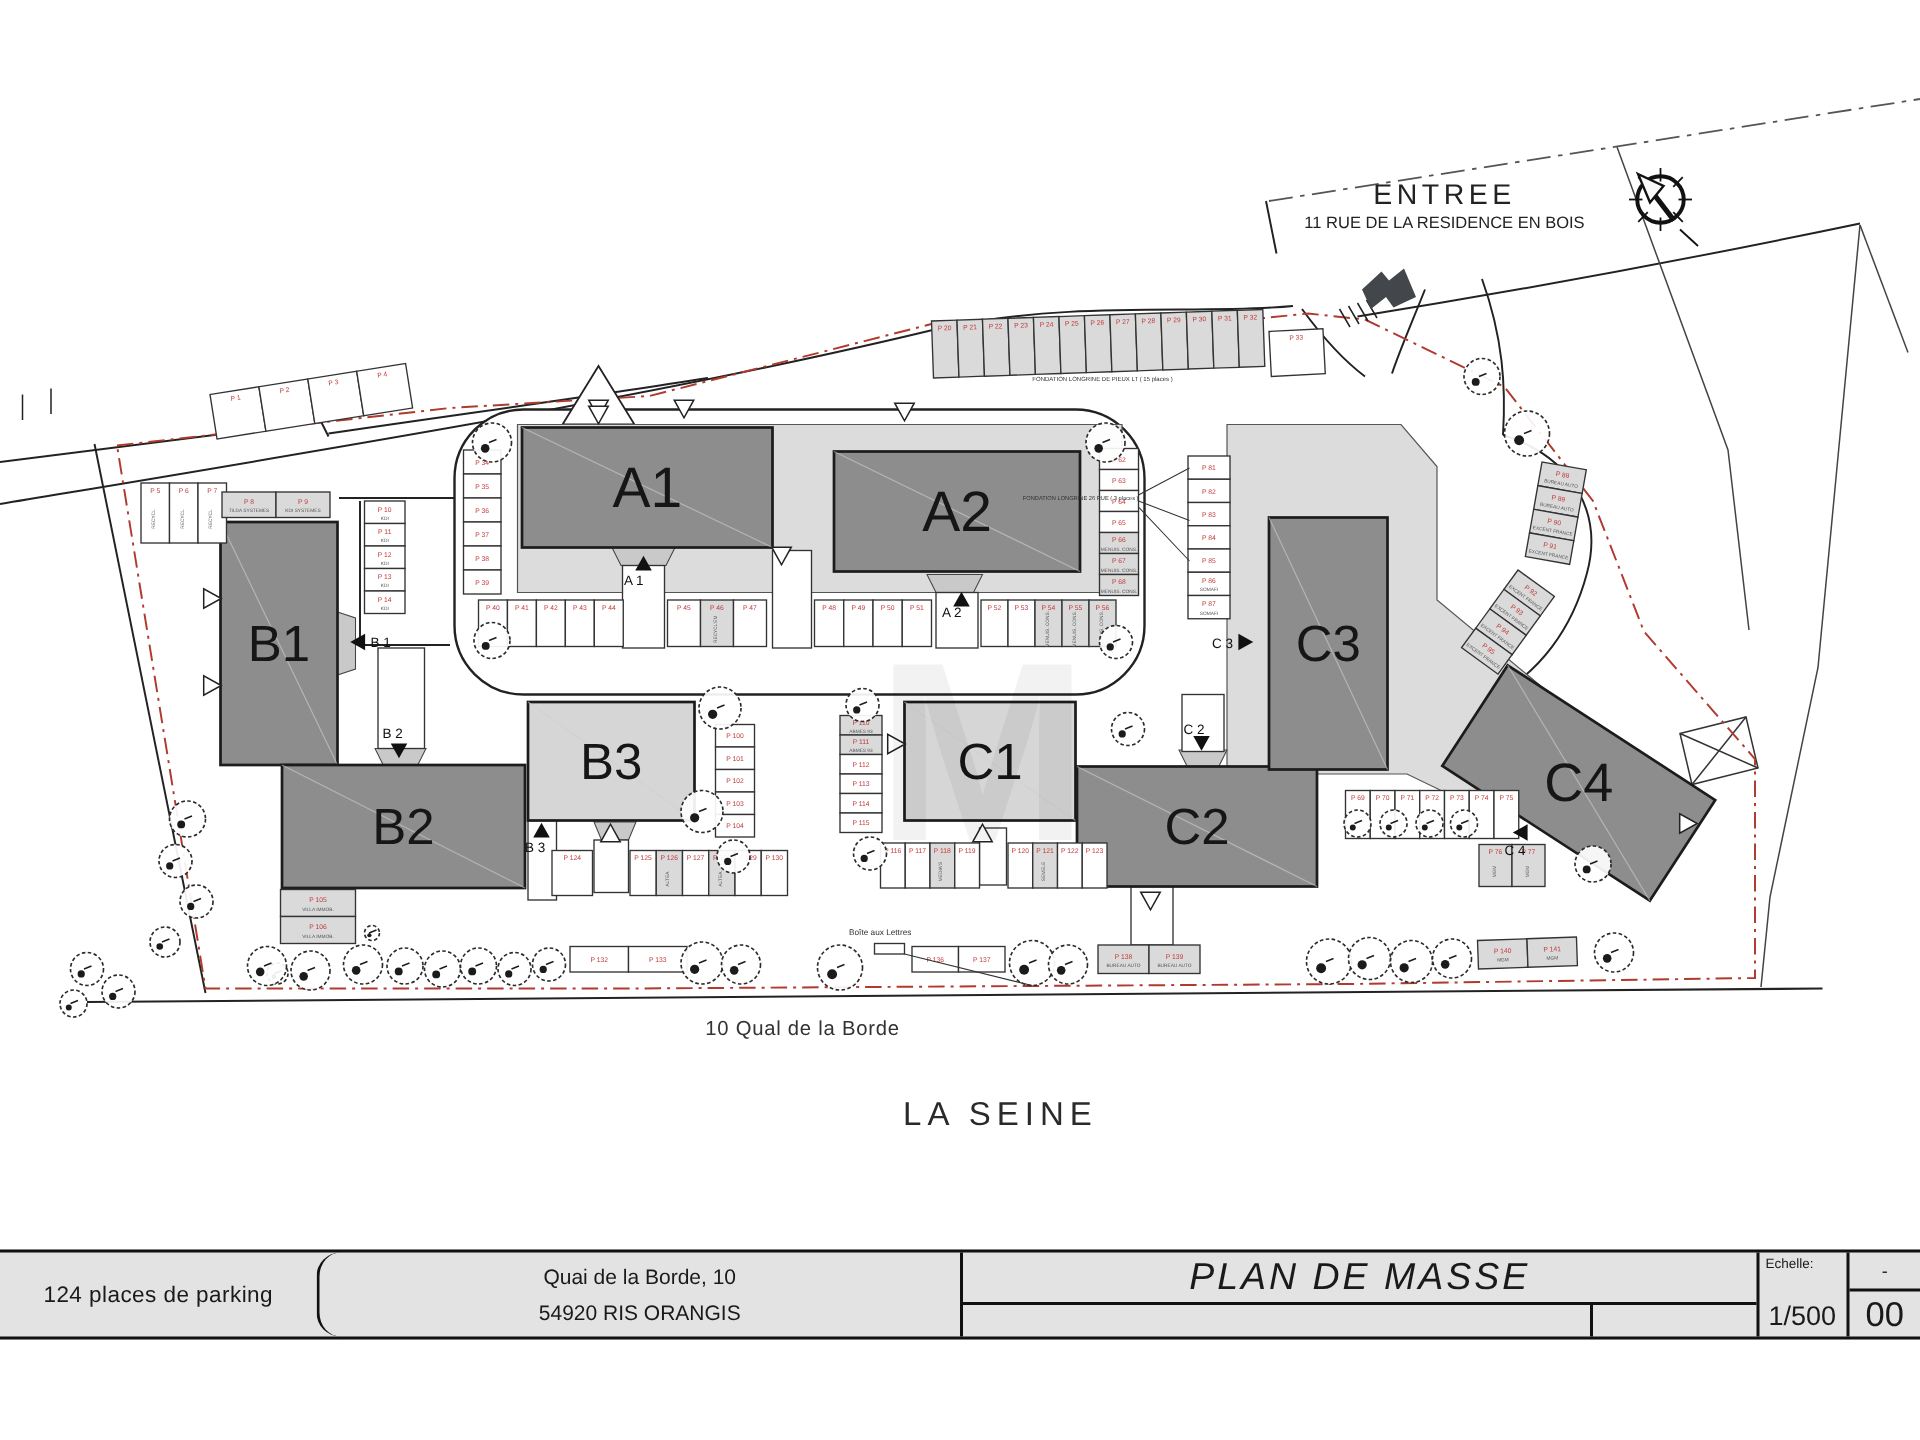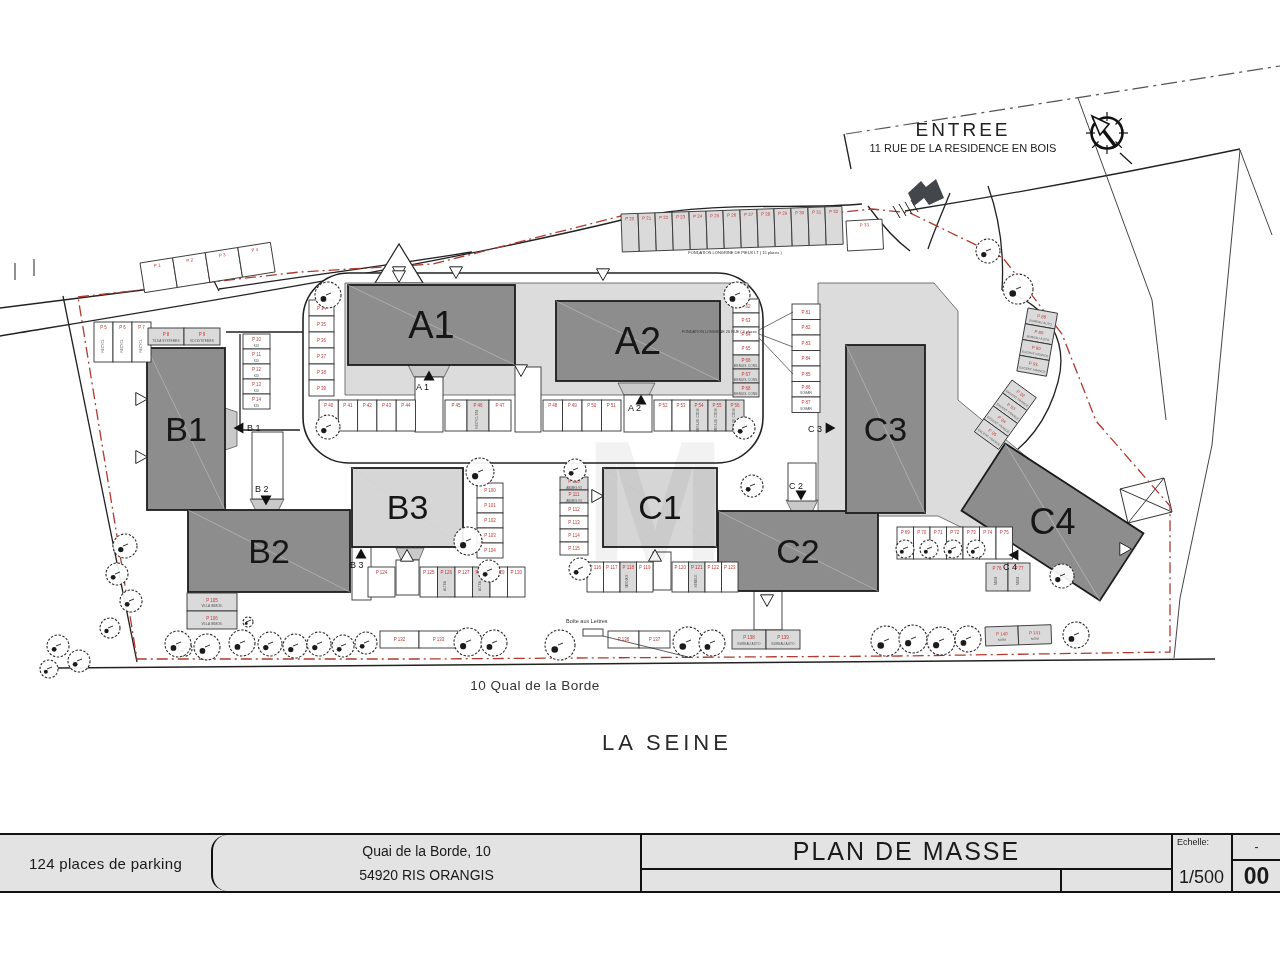--- a/index.html
+++ b/index.html
@@ -10,28 +10,28 @@
   .tb{position:absolute;left:0;top:833px;width:1280px;height:56px;background:#e3e3e3;
       border-top:2px solid #111;border-bottom:2px solid #111;color:#1a1a1a;}
   .tb .cell{position:absolute;top:0;height:100%;box-sizing:border-box;}
   .tb .v{border-left:2px solid #111;}
   .c-parking{left:0;width:211px;display:flex;align-items:center;justify-content:center;
              font-size:15px;letter-spacing:.3px;}
   .c-addr{left:211px;width:429px;display:flex;flex-direction:column;align-items:center;
           justify-content:space-around;font-size:14px;padding:4px 0;border-radius:16px;}
   .c-title{left:640px;width:531px;}
   .c-title .main{height:33px;display:flex;align-items:center;justify-content:center;
-                 font-size:25px;letter-spacing:2px;border-bottom:2px solid #111;}
+                 font-size:25px;letter-spacing:2px;border-bottom:2px solid #111;font-style:italic;}
   .c-title .sub{position:relative;height:21px;}
   .c-title .sub .div{position:absolute;left:418px;top:0;width:0;height:100%;border-left:2px solid #111;}
   .c-scale{left:1171px;width:77px;font-size:9px;padding:2px 4px;}
   .c-scale .val{position:absolute;bottom:3px;left:6px;font-size:18px;}
   .c-num{left:1231px;width:49px;text-align:center;}
   .c-num .dash{height:24px;line-height:24px;font-size:12px;border-bottom:2px solid #111;}
-  .c-num .num{font-size:23px;font-weight:bold;line-height:30px;}
+  .c-num .num{font-size:23px;font-weight:normal;line-height:30px;}
 </style>
 </head>
 <body>
 
 <div class="stage">
 
   <svg id="plan" width="1280" height="830" viewBox="0 0 1280 830">
 
     <g fill="none" stroke="#222" stroke-width="1.3">
       <path d="M0,336 C240,296 450,262 630,218 C720,200 800,210 862,204"></path>

